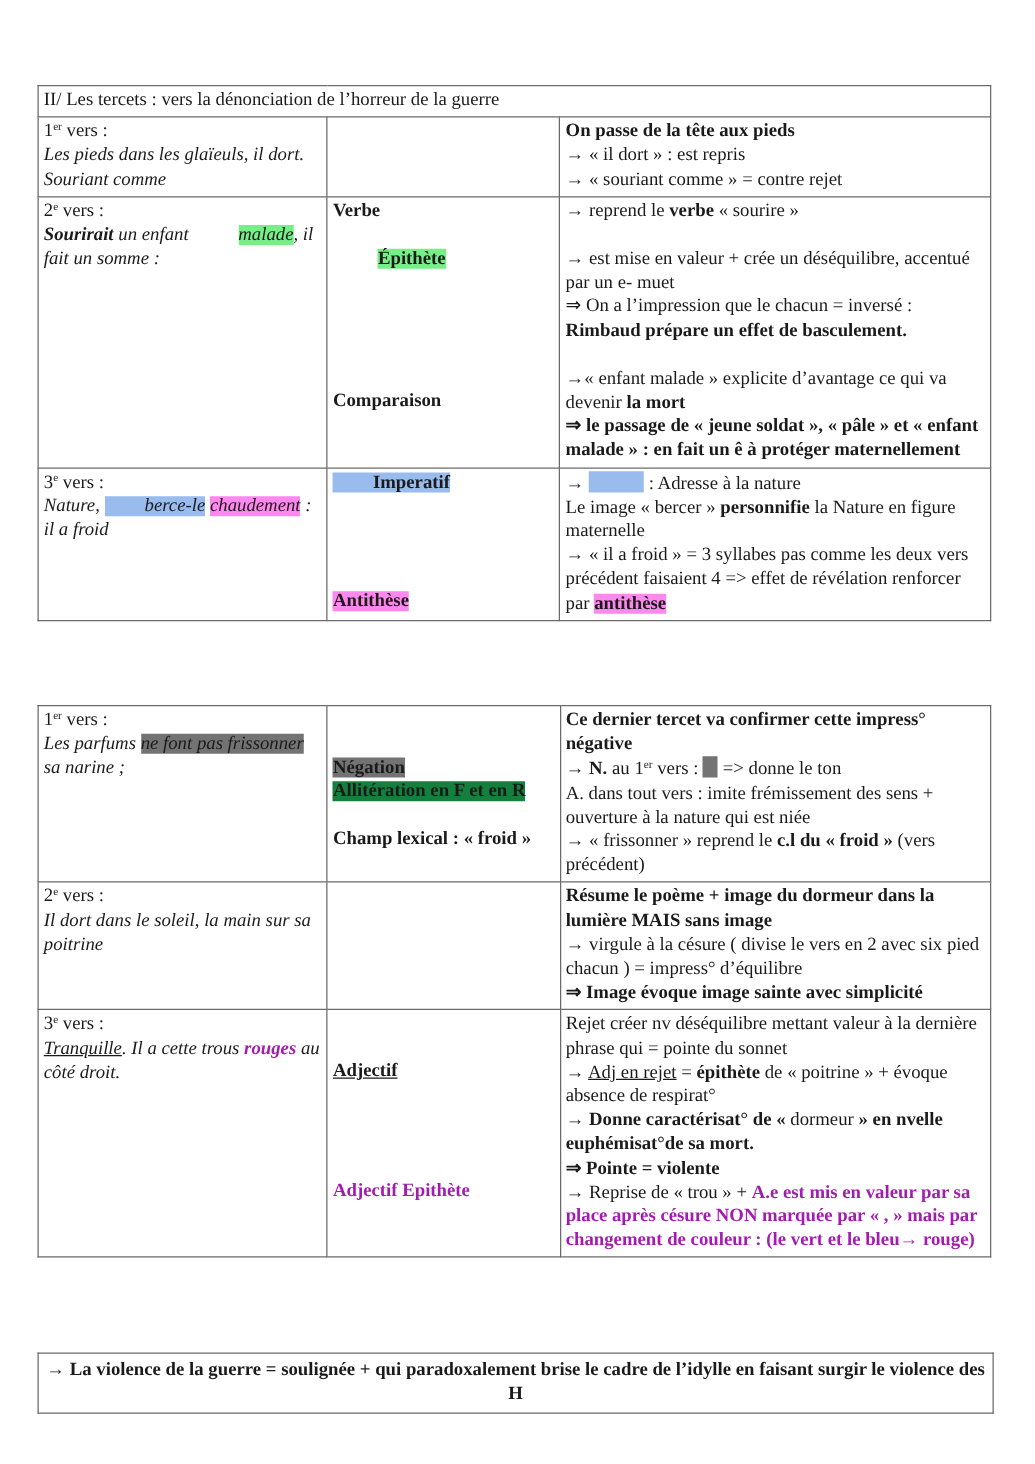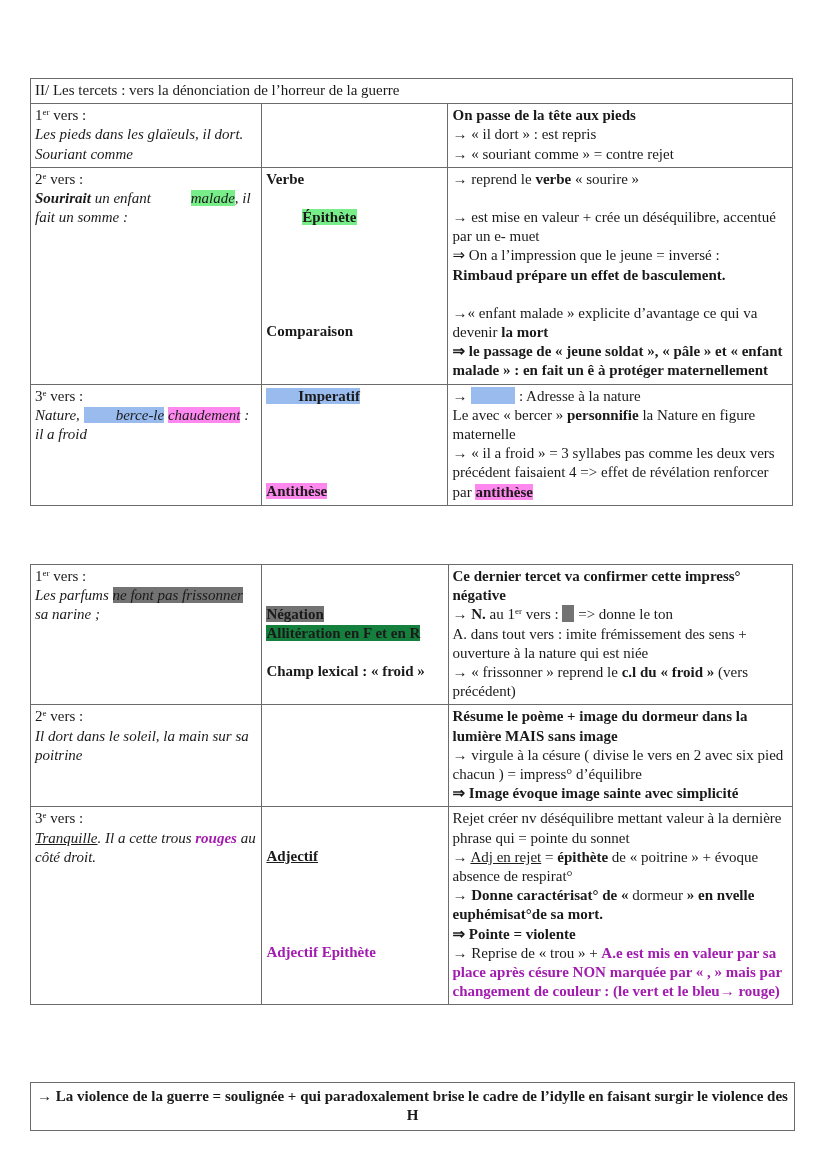--- a/index.html
+++ b/index.html
@@ -1,19 +1,19 @@
 <!DOCTYPE html>
 <html><head>
 <meta charset="utf-8">
 <style>
   html, body { margin: 0; padding: 0; background: #ffffff; }
   body { width: 828px; height: 1171px; position: relative; font-family: "Liberation Serif", serif; color: #1a1a1a; font-size: 15px; line-height: 19.2px; }
   table { border-collapse: collapse; position: absolute; left: 30px; width: 763px; table-layout: fixed; }
   td { border: 1.3px solid #6b6b6b; vertical-align: top; padding: 2px 4px 3px 4px; }
-  #t1 { top: 78px; border-radius: 27px; }
+  #t1 { top: 68px; border-radius: 27px; }
   #t2 { top: 564px; }
   #t3 { top: 1082px; left: 30px; width: 765px; }
   .c1 { width: 225px; }
   .c2 { width: 181px; }
   .c3 { width: 335px; }
   .i { font-style: italic; }
   .b { font-weight: bold; }
   .u { text-decoration: underline; }
   .red { color: #a21caf; font-weight: bold; }
   .hl-green { background: #77ee88; margin-left: 36px; }
@@ -62,40 +62,40 @@
       <span class="blk b">Verbe</span>
       <span class="gap"></span>
       <span class="b hl-green">Épithète</span>
       <span class="gap"></span><span class="gap"></span><span class="gap"></span><span class="gap"></span><span class="gap"></span>
       <span class="blk b">Comparaison</span>
     </td>
     <td>
       <span class="blk"><span>→ reprend le </span><span class="b">verbe</span><span> « sourire »</span></span>
       <span class="gap"></span>
       <span class="blk">→ est mise en valeur + crée un déséquilibre, accentué par un e- muet</span>
-      <span class="blk">⇒ On a l’impression que le jeune = inversé :</span>
+      <span class="blk">⇒ On a l’impression que le chacun = inversé :</span>
       <span class="blk b">Rimbaud prépare un effet de basculement.</span>
       <span class="gap"></span>
       <span class="blk"><span>→« enfant malade » explicite d’avantage ce qui va devenir </span><span class="b">la mort</span></span>
       <span class="blk b">⇒ le passage de « jeune soldat », « pâle » et « enfant malade » : en fait un ê à protéger maternellement</span>
     </td>
   </tr>
   <tr>
     <td>
       <span><span>3</span><sup>e</sup><span> vers :</span></span><br>
       <span class="i"><span>Nature, </span><span class="hl-blue">berce-le</span><span> </span><span class="hl-pink">chaudement</span><span> : il a froid</span></span>
     </td>
     <td>
       <span class="b hl-blue">Imperatif</span>
       <span class="gap"></span><span class="gap"></span><span class="gap"></span><span class="gap"></span>
       <span class="b hl-pink">Antithèse</span>
     </td>
     <td>
       <span class="blk"><span>→ </span><span class="sw hl-blue"></span><span> : Adresse à la nature</span></span>
-      <span class="blk"><span>Le avec « bercer » </span><span class="b">personnifie</span><span> la Nature en figure maternelle</span></span>
+      <span class="blk"><span>Le image « bercer » </span><span class="b">personnifie</span><span> la Nature en figure maternelle</span></span>
       <span class="blk"><span>→ « il a froid » = 3 syllabes pas comme les deux vers précédent faisaient 4 =&gt; effet de révélation renforcer par </span><span class="b hl-pink">antithèse</span></span>
     </td>
   </tr>
 </tbody>
   </table>
 
 <table id="t2">
   <colgroup>
       <col class="c1">
       <col class="c2">

